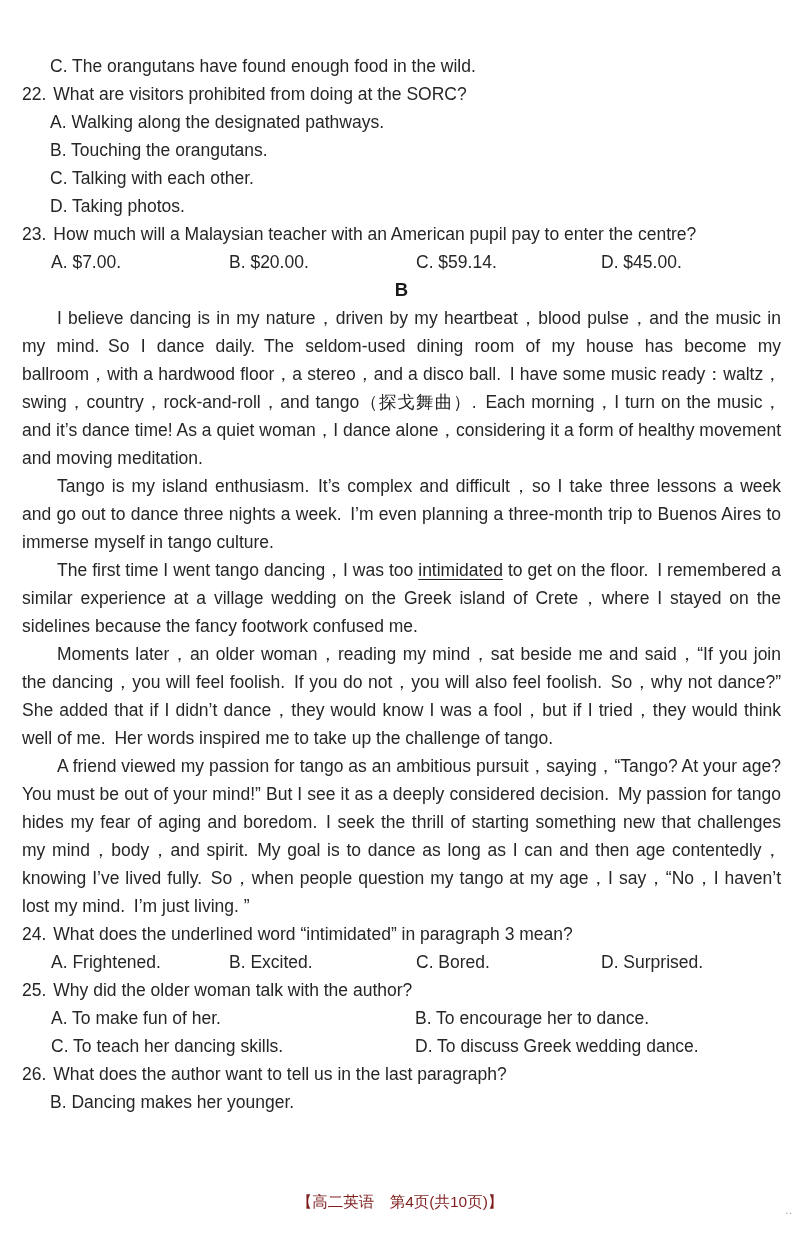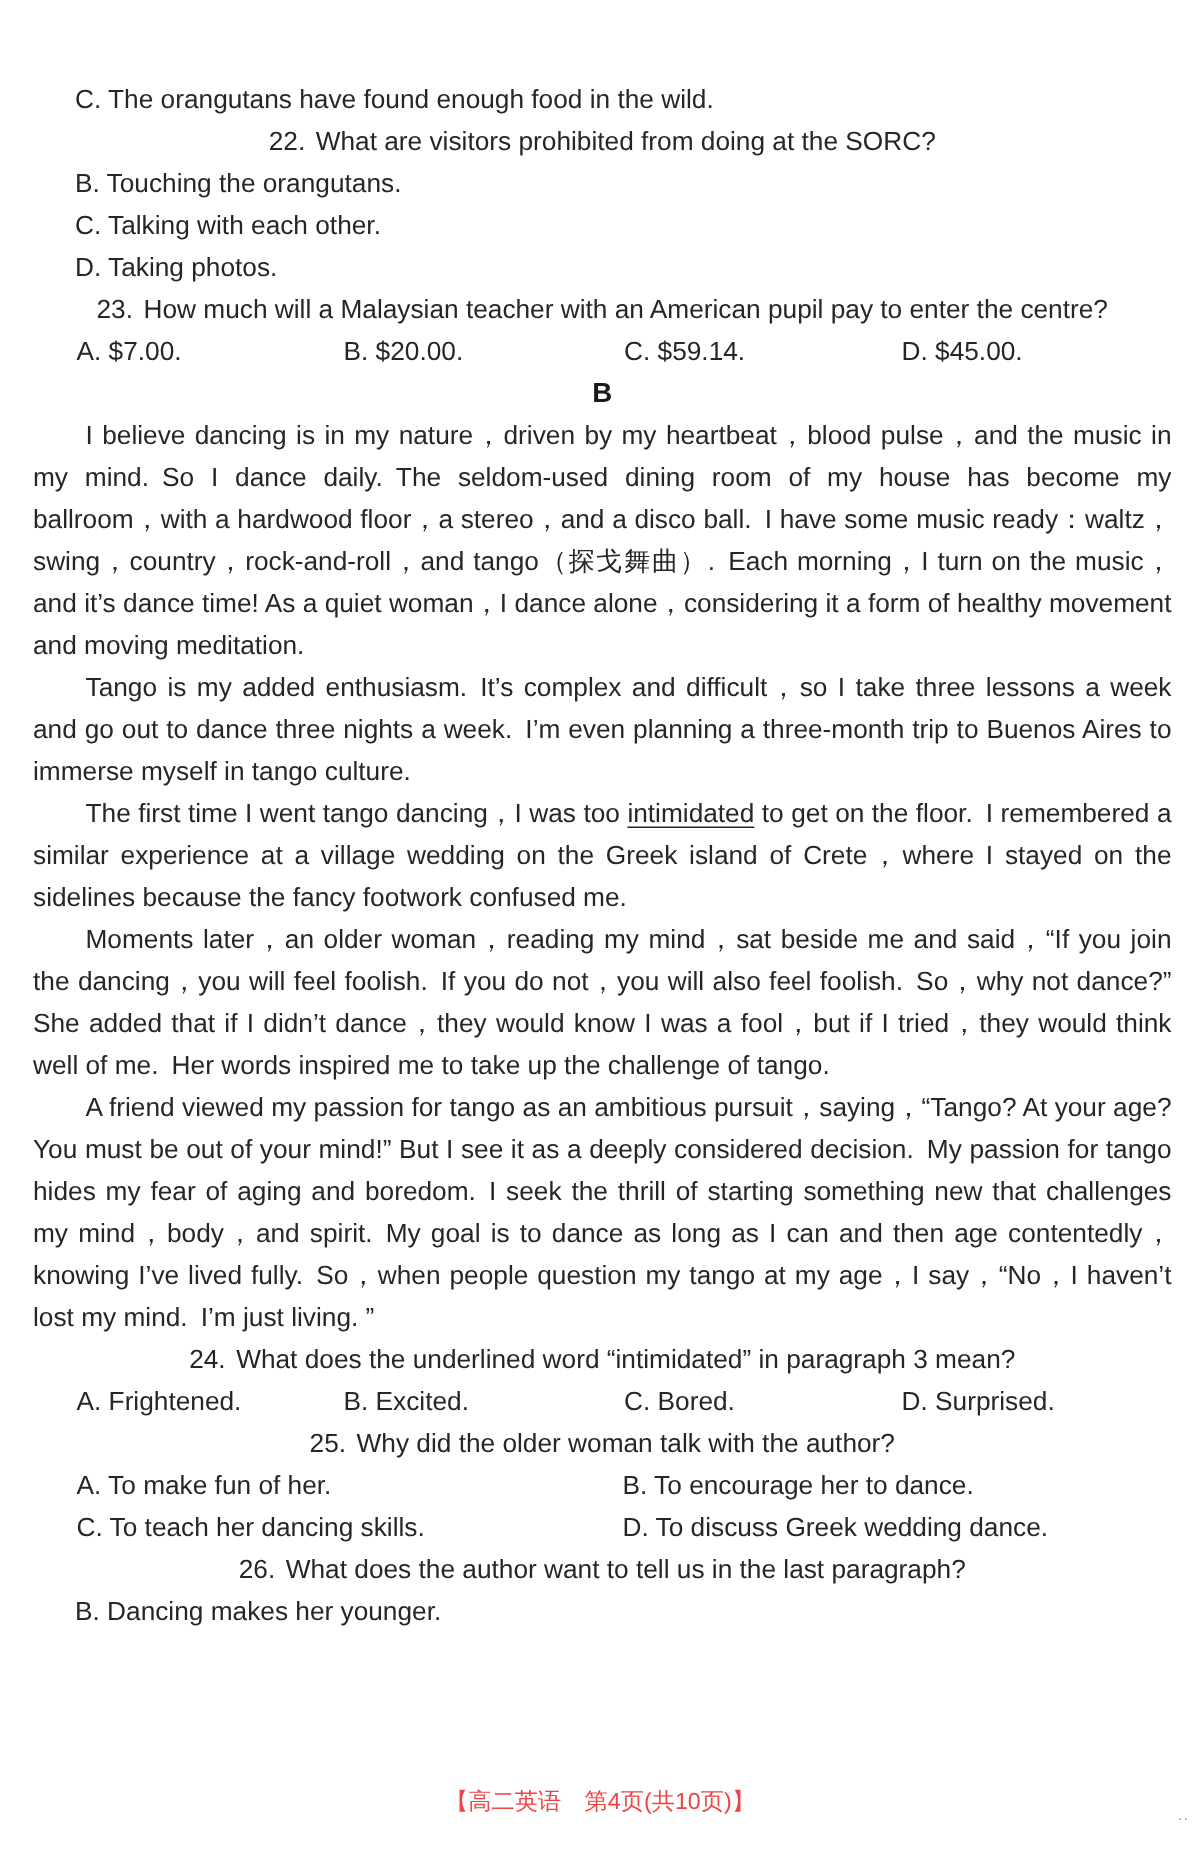--- a/index.html
+++ b/index.html
@@ -17,21 +17,21 @@
     line-height: 28px;
     color: #262626;
     overflow: hidden;
   }
   .content {
     position: absolute;
     top: 52px;
     left: 22px;
     right: 19px;
   }
-  .q-line { white-space: nowrap; text-align: center; }
+  .q-line { white-space: nowrap; }
   .qnum { display: inline-block; }
   .qtext { margin-left: 7px; }
   .opt-line { padding-left: 28px; white-space: nowrap; }
   .opt-row-4 {
     display: grid;
     grid-template-columns: 178px 187px 185px auto;
     padding-left: 29px;
   }
   .opt-row-2 {
     display: grid;
@@ -54,21 +54,21 @@
     text-underline-offset: 3px;
     text-decoration-thickness: 1px;
   }
   .footer {
     position: absolute;
     top: 1188px;
     left: 0;
     right: 0;
     text-align: center;
     font-size: 15.5px;
-    color: #ef4444;
+    color: #7f1d1d;
   }
   .corner {
     position: absolute;
     top: 1197px;
     right: 7px;
     font-size: 10px;
     letter-spacing: 1px;
     color: #8a8a8a;
   }
 </style>
@@ -76,38 +76,39 @@
 <body>
 
 <div class="page">
   <div class="content">
 
     <div class="opt-line">C. The orangutans have found enough food in the wild.</div>
 
     <div class="q-line">
       <span class="qnum">22.</span><span class="qtext">What are visitors prohibited from doing at the SORC?</span>
     </div>
+    <div class="opt-line">A. Walking along the designated pathways.</div>
     <div class="opt-line">B. Touching the orangutans.</div>
     <div class="opt-line">C. Talking with each other.</div>
     <div class="opt-line">D. Taking photos.</div>
 
     <div class="q-line">
       <span class="qnum">23.</span><span class="qtext">How much will a Malaysian teacher with an American pupil pay to enter the centre?</span>
     </div>
     <div class="opt-row-4">
       <span>A. $7.00.</span>
       <span>B. $20.00.</span>
       <span>C. $59.14.</span>
       <span>D. $45.00.</span>
     </div>
 
     <div class="section-head">B</div>
 
     <p class="para">I believe dancing is in my nature，driven by my heartbeat，blood pulse，and the music in my mind. So I dance daily. The seldom-used dining room of my house has become my ballroom，with a hardwood floor，a stereo，and a disco ball. I have some music ready：waltz，swing，country，rock-and-roll，and tango（探戈舞曲）. Each morning，I turn on the music，and it’s dance time! As a quiet woman，I dance alone，considering it a form of healthy movement and moving meditation.</p>
-    <p class="para">Tango is my added enthusiasm. It’s complex and difficult，so I take three lessons a week and go out to dance three nights a week. I’m even planning a three-month trip to Buenos Aires to immerse myself in tango culture.</p>
+    <p class="para">Tango is my island enthusiasm. It’s complex and difficult，so I take three lessons a week and go out to dance three nights a week. I’m even planning a three-month trip to Buenos Aires to immerse myself in tango culture.</p>
     <p class="para"><span>The first time I went tango dancing，I was too </span><span class="u">intimidated</span><span> to get on the floor. I remembered a similar experience at a village wedding on the Greek island of Crete，where I stayed on the sidelines because the fancy footwork confused me.</span></p>
     <p class="para">Moments later，an older woman，reading my mind，sat beside me and said，“If you join the dancing，you will feel foolish. If you do not，you will also feel foolish. So，why not dance?” She added that if I didn’t dance，they would know I was a fool，but if I tried，they would think well of me. Her words inspired me to take up the challenge of tango.</p>
     <p class="para">A friend viewed my passion for tango as an ambitious pursuit，saying，“Tango? At your age? You must be out of your mind!” But I see it as a deeply considered decision. My passion for tango hides my fear of aging and boredom. I seek the thrill of starting something new that challenges my mind，body，and spirit. My goal is to dance as long as I can and then age contentedly，knowing I’ve lived fully. So，when people question my tango at my age，I say，“No，I haven’t lost my mind. I’m just living. ”</p>
 
     <div class="q-line">
       <span class="qnum">24.</span><span class="qtext">What does the underlined word “intimidated” in paragraph 3 mean?</span>
     </div>
     <div class="opt-row-4">
       <span>A. Frightened.</span>
       <span>B. Excited.</span>

